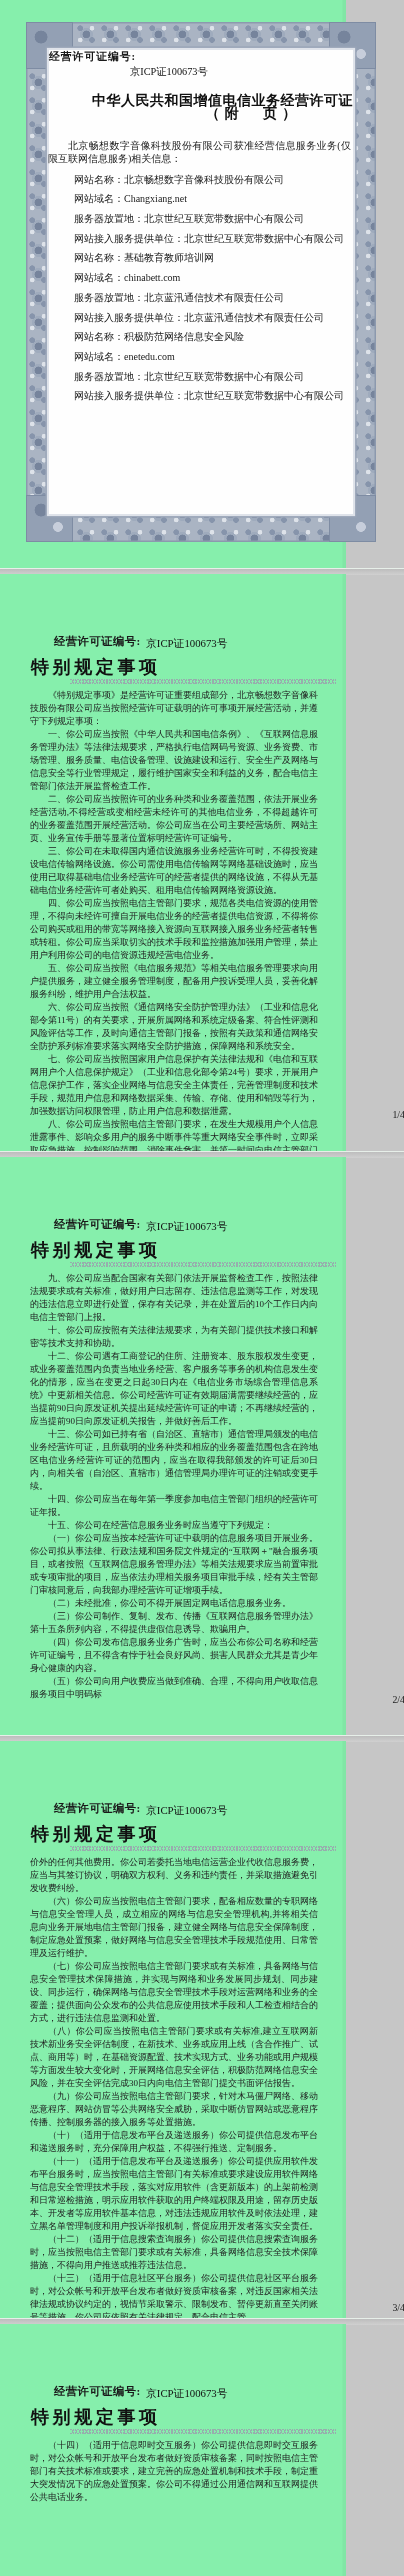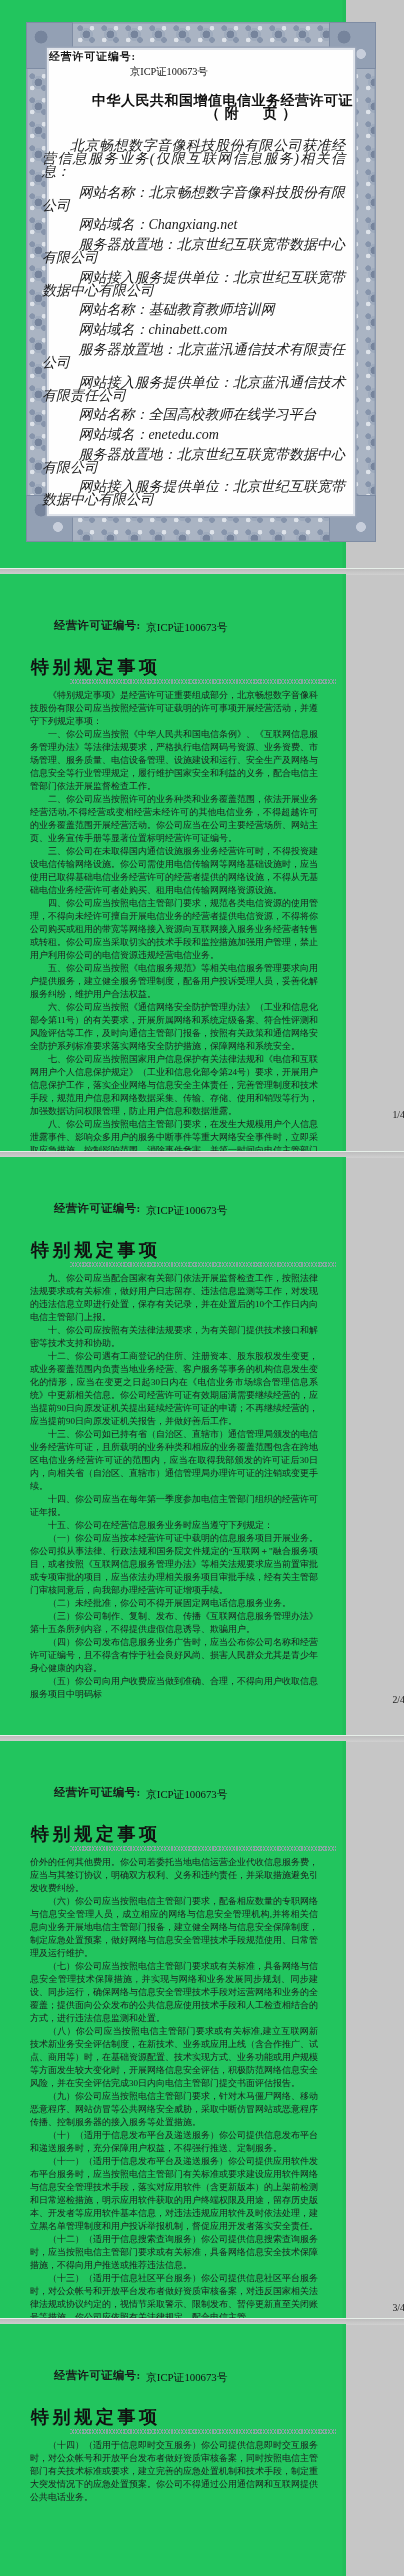--- a/index.html
+++ b/index.html
@@ -5,21 +5,21 @@
   html,body{margin:0;padding:0;}
   body{
     position:relative;
     width:405px;height:2873px;
     background:#c6c6c6;
     font-family:"Liberation Serif","DejaVu Serif",serif;
     overflow:hidden;
   }
   .page{
     position:absolute;left:0;width:346px;
-    background:#22c55e;
+    background:#86efac;
     box-shadow:inset -3.6px 0 0 rgba(0,0,0,0.035);
   }
   .page-gap{
     position:absolute;left:0;width:405px;height:6.2px;
     background:linear-gradient(#bdbdbd,#d0d0d0);
     border-top:0.5px solid #e7efe9;
   }
   
   .ornate-frame{
     position:absolute;left:26px;top:22px;width:350px;height:520px;
@@ -63,27 +63,27 @@
     text-align:center;font-size:14px;font-weight:700;color:#111;
     letter-spacing:0.5px;
   }
   .cert-sub{
     position:absolute;left:0;top:101px;width:405px;margin:4px;
     text-align:center;font-size:14px;font-weight:700;color:#111;
     letter-spacing:5.2px;
     padding-left:47px;
   }
   .cert-body{
-    position:absolute;left:42px;top:139px;width:303px;
-    font-size:14px;line-height:13px;color:#191919;font-style:italic;
+    position:absolute;left:48px;top:139px;width:303px;
+    font-size:10px;line-height:13px;color:#191919;
   }
   .cert-intro{margin:0 0 7.7px;text-indent:2em;text-align:justify;}
   .entry{margin:0 0 6.7px;text-indent:2.6em;text-align:justify;}
   
-  .rp-header{position:absolute;left:54px;top:44px;white-space:nowrap;}
+  .rp-header{position:absolute;left:54px;top:60px;white-space:nowrap;}
   .rp-label{font-size:11.3px;font-weight:600;color:#1a1a1a;letter-spacing:0.5px;}
   .rp-no{font-size:10.8px;color:#111;margin-left:3.1px;position:relative;top:1.5px;}
   .rp-title{
     position:absolute;left:0;top:81px;width:405px;margin:0;
     font-size:18px;font-weight:700;color:#111;
     letter-spacing:3.6px;
     padding-left:31px;
   }
   .wavy{
     position:absolute;left:70px;top:105px;width:266px;height:4.6px;
@@ -122,21 +122,21 @@
     <p class="cert-intro">北京畅想数字音像科技股份有限公司获准经营信息服务业务(仅限互联网信息服务)相关信息：</p>
     <div>
         <p class="entry"><span>网站名称：</span><span>北京畅想数字音像科技股份有限公司</span></p>
         <p class="entry"><span>网站域名：</span><span>Changxiang.net</span></p>
         <p class="entry"><span>服务器放置地：</span><span>北京世纪互联宽带数据中心有限公司</span></p>
         <p class="entry"><span>网站接入服务提供单位：</span><span>北京世纪互联宽带数据中心有限公司</span></p>
         <p class="entry"><span>网站名称：</span><span>基础教育教师培训网</span></p>
         <p class="entry"><span>网站域名：</span><span>chinabett.com</span></p>
         <p class="entry"><span>服务器放置地：</span><span>北京蓝汛通信技术有限责任公司</span></p>
         <p class="entry"><span>网站接入服务提供单位：</span><span>北京蓝汛通信技术有限责任公司</span></p>
-        <p class="entry"><span>网站名称：</span><span>全国高校教师在线学习平台</span></p>
+        <p class="entry"><span>网站名称：</span><span>积极防范网络信息安全风险</span></p>
         <p class="entry"><span>网站域名：</span><span>enetedu.com</span></p>
         <p class="entry"><span>服务器放置地：</span><span>北京世纪互联宽带数据中心有限公司</span></p>
         <p class="entry"><span>网站接入服务提供单位：</span><span>北京世纪互联宽带数据中心有限公司</span></p>
       </div>
   </div>
 </div>
 
 <div class="page-gap" style="top:568px;"></div>
 
 <div class="page" style="top:574px;height:577px;">

